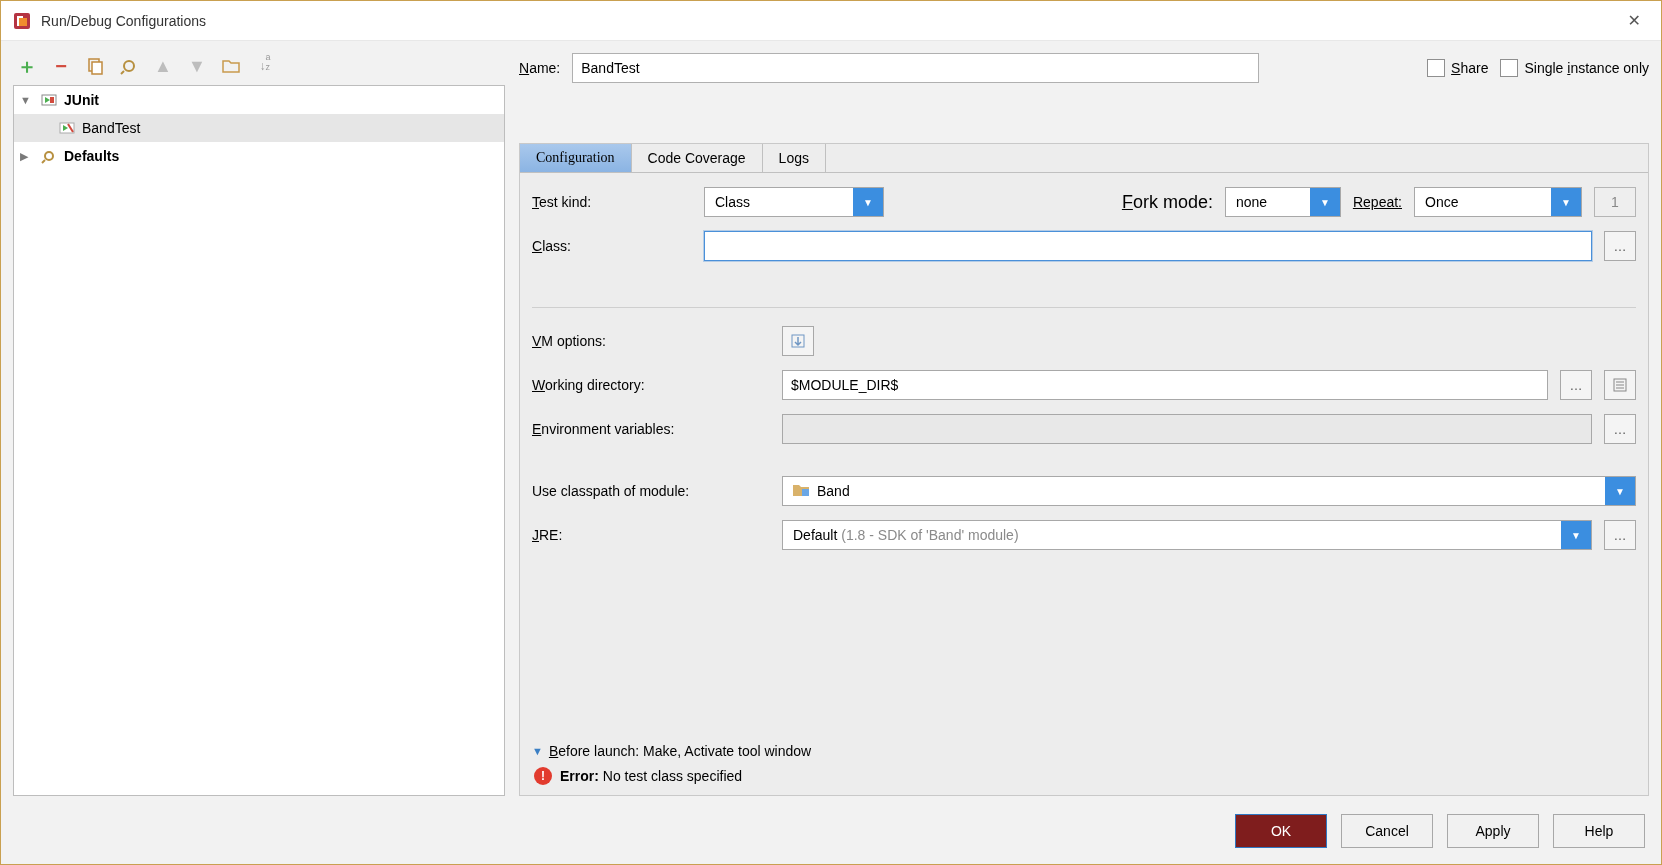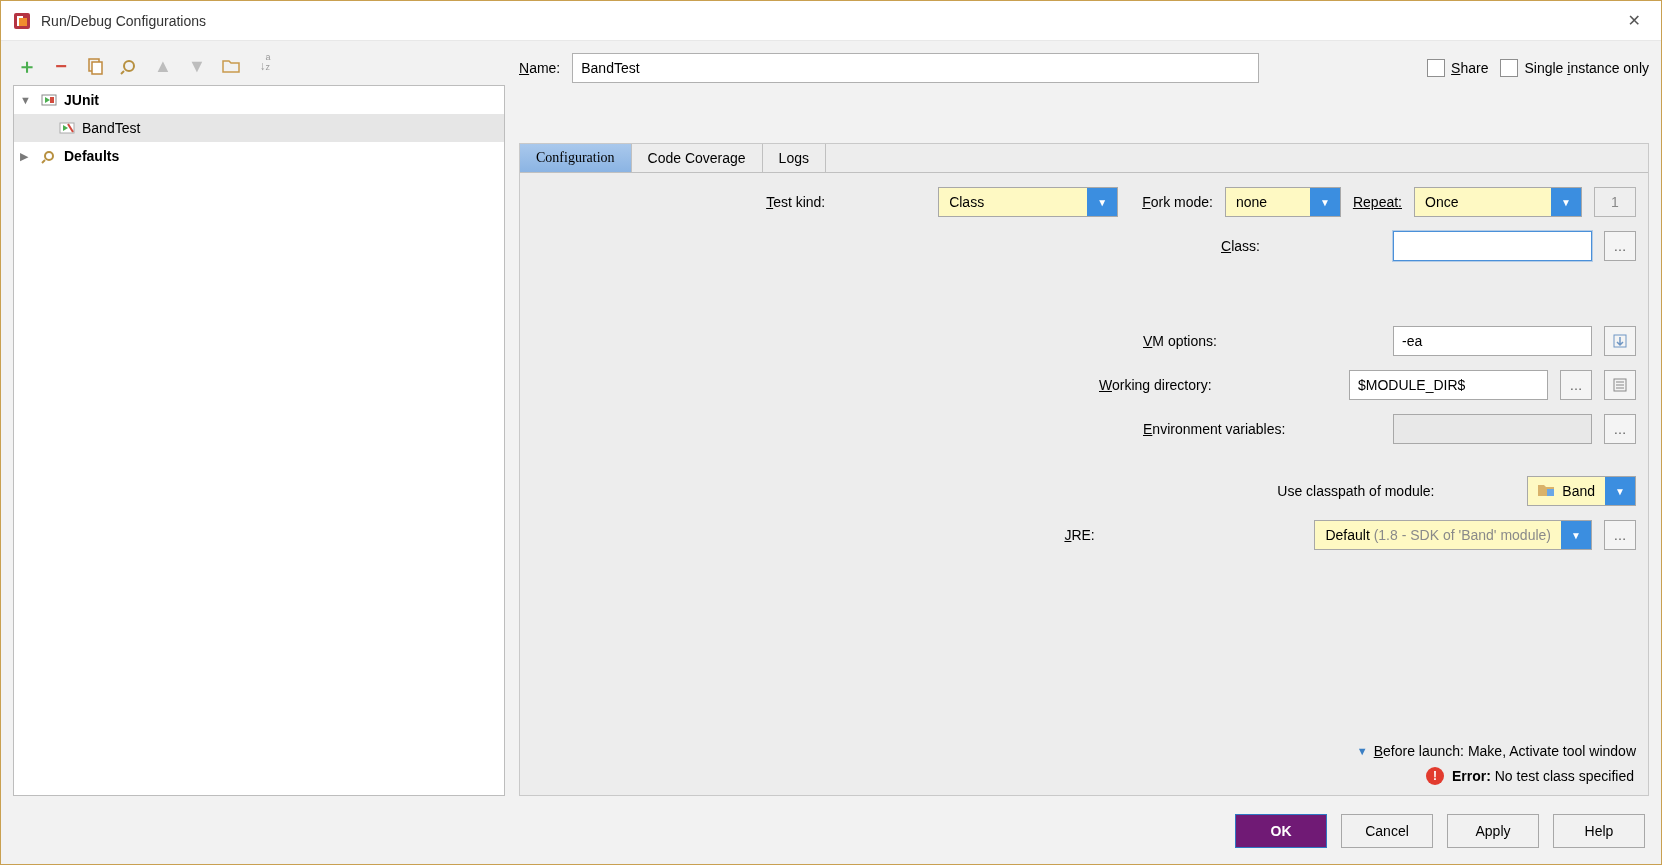--- a/index.html
+++ b/index.html
@@ -132,37 +132,37 @@
   cursor:pointer;
 }
 .tab.active {
   background: linear-gradient(#a9c8ec, #8bb4e3);
   color:#000;
   font-family:Liberation Serif, serif;
 }
 .form-area {
   flex:1; overflow:auto;
   padding: 14px 12px 10px 12px;
-  display:flex; flex-direction:column;align-items:flex-end;
+  display:flex; flex-direction:column;
 }
 .frow {
   display:flex; align-items:center;
   margin-bottom: 14px;
   gap: 12px;
 }
 .frow .flabel {
   width: 238px;
   font-size:14px;
   color:#000;
 }
 .frow .flabel.disabled { color:#8a8a8a; }
 .combo {
   display:flex; align-items:center;
   border:1px solid #a8a8a8;
-  background:#fef9c3;
+  background:#ffffff;
   height:30px;
 }
 .combo .cval { padding:0 10px; flex:1; font-size:14px; }
 .combo .carrow {
   width:30px; height:100%;
   background:#3b8ee0;
   display:flex;align-items:center;justify-content:center;
   color:#fff; font-size:10px;
   cursor:pointer;
 }
@@ -211,23 +211,23 @@
 .btn {
   min-width:92px;
   height:34px;
   border:1px solid #a8a8a8;
   background:#f1f1f1;
   font-size:14px;
   cursor:pointer;
   padding:0 18px;
 }
 .btn.primary {
-  background:#701a75;
+  background:#7f1d1d;
   border-color:#2f77c2;
-  color:#fff; font-weight:700;
+  color:#fff; font-weight:400;
 }
 .sep { flex:1; }
 .small-input-dis {
   width:42px;height:30px;text-align:center;
   border:1px solid #b5b5b5;background:#eee;color:#888;font-size:14px;
 }
 .hint { color:#8a8a8a; }
 </style>
 </head>
 <body>
@@ -331,21 +331,21 @@
 
         <div class="form-area">
 
           <div class="frow">
             <span class="flabel" style="width:160px;"><span class="ul">T</span>est kind:</span>
             <div class="combo" style="width:180px;">
               <span class="cval">Class</span>
               <span class="carrow">▼</span>
             </div>
             <span style="flex:1"></span>
-            <span style="font-size:14px;"><span class="ul">F</span>ork mode:</span>
+            <span style="font-size:18px;"><span class="ul">F</span>ork mode:</span>
             <div class="combo" style="width:116px;">
               <span class="cval">none</span>
               <span class="carrow">▼</span>
             </div>
             <span style="font-size:14px;text-decoration:underline;"><span class="ul">R</span>epeat:</span>
             <div class="combo" style="width:168px;">
               <span class="cval">Once</span>
               <span class="carrow">▼</span>
             </div>
             <input class="small-input-dis" disabled="" value="1" style="">
@@ -355,21 +355,20 @@
             <span class="flabel" style="width:160px;"><span class="ul">C</span>lass:</span>
             <input class="txt focus" style="flex: 1 1 0%;" value="">
             <span class="iconbtn">…</span>
           </div>
 
           <div style="height:26px;"></div>
           <div class="hr"></div>
 
           <div class="frow">
             <span class="flabel"><span class="ul">V</span>M options:</span>
-            <input class="txt" style="flex: 1 1 0%;" value="-ea">
             <span class="iconbtn">
               <svg width="16" height="16" viewBox="0 0 16 16">
                   <rect x="2" y="2" width="12" height="12" fill="none" stroke="#6f96c3"></rect>
                   <path d="M8 4v8M5 9l3 3 3-3" fill="none" stroke="#6f96c3" stroke-width="1.5"></path>
                 </svg>
             </span>
           </div>
 
 
           <div class="frow">

